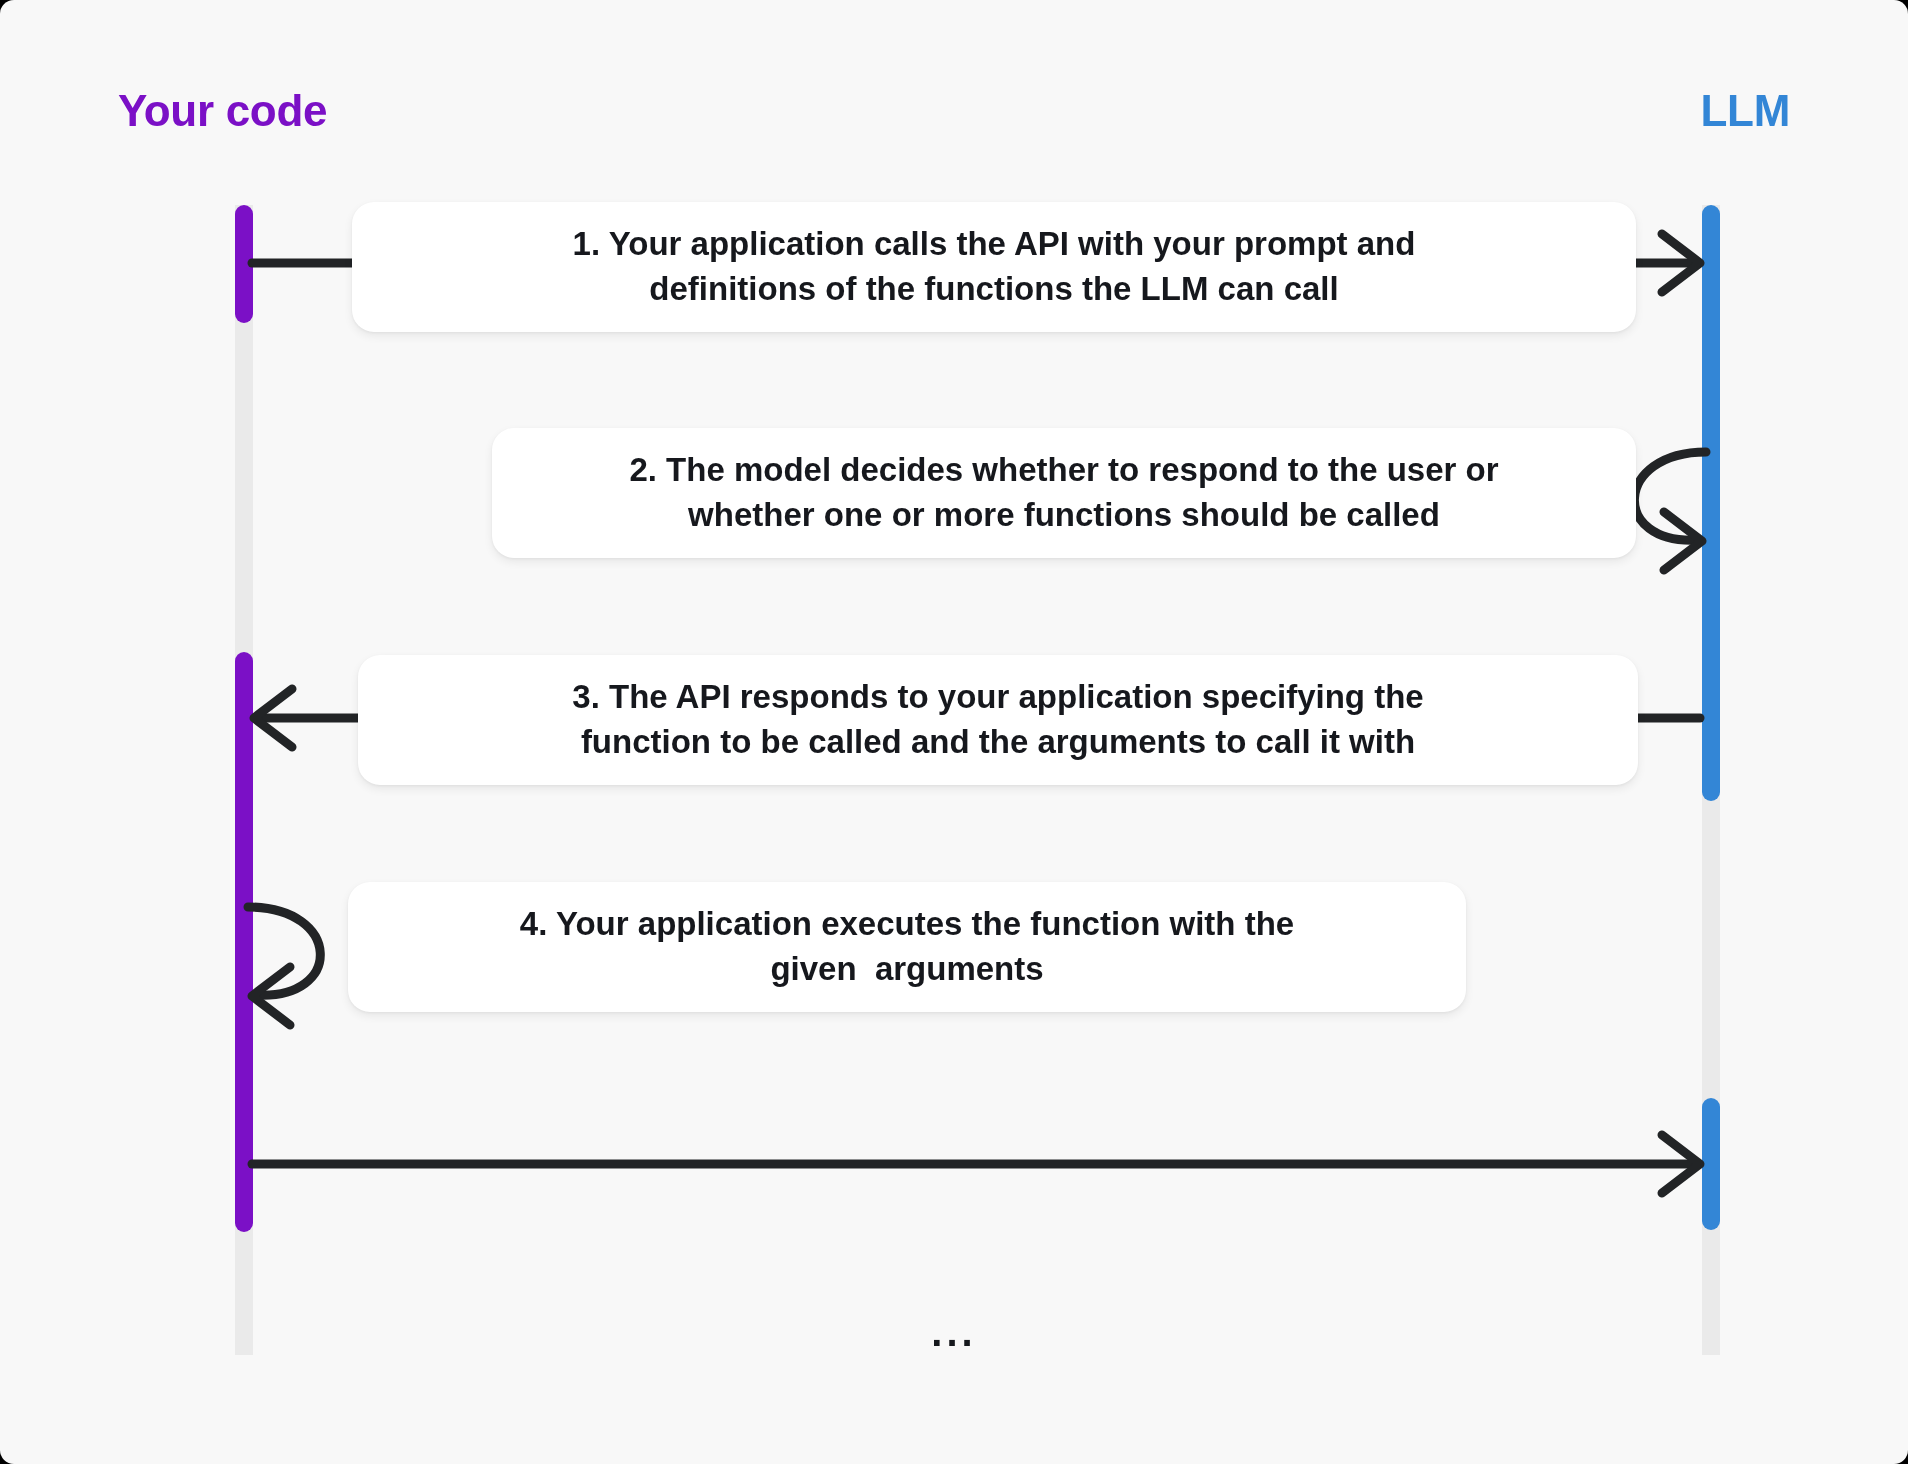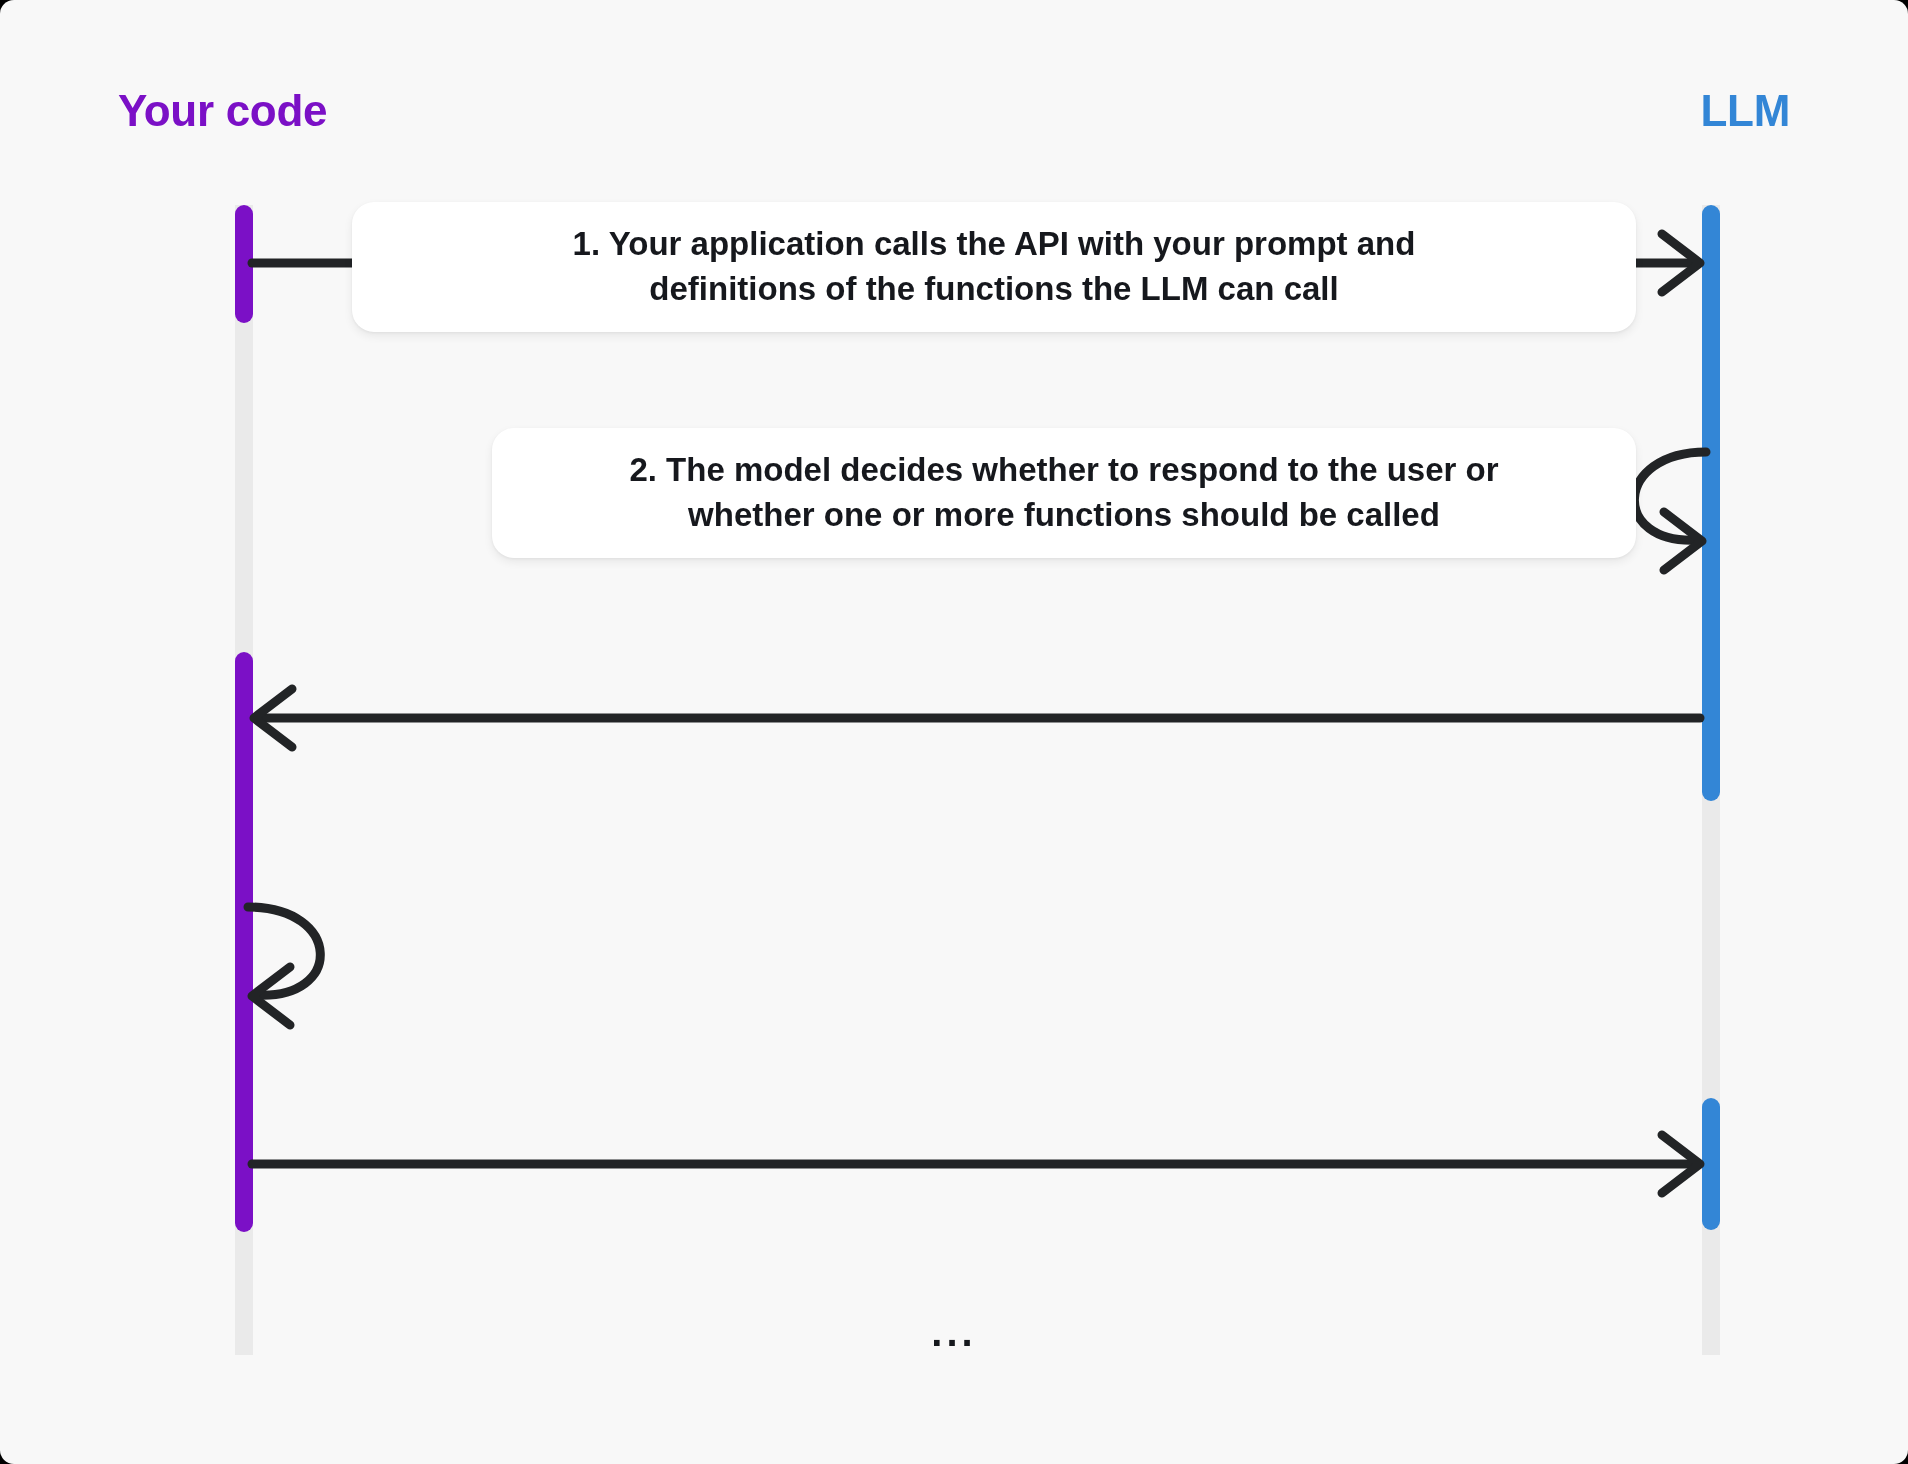--- a/index.html
+++ b/index.html
@@ -165,18 +165,26 @@
   <div class="msg-box" id="msg-box-1">
     <div class="msg-text">1. Your application calls the API with your prompt and
 definitions of the functions the LLM can call</div>
   </div>
 
   <div class="msg-box" id="msg-box-2">
     <div class="msg-text">2. The model decides whether to respond to the user or
 whether one or more functions should be called</div>
   </div>
 
+  <div class="msg-box" id="msg-box-3">
+    <div class="msg-text">3. The API responds to your application specifying the
+function to be called and the arguments to call it with</div>
+  </div>
 
+  <div class="msg-box" id="msg-box-4">
+    <div class="msg-text">4. Your application executes the function with the
+given  arguments</div>
+  </div>
 
 
   <div id="ellipsis">...</div>
 
 </div>
 
 </body></html>

